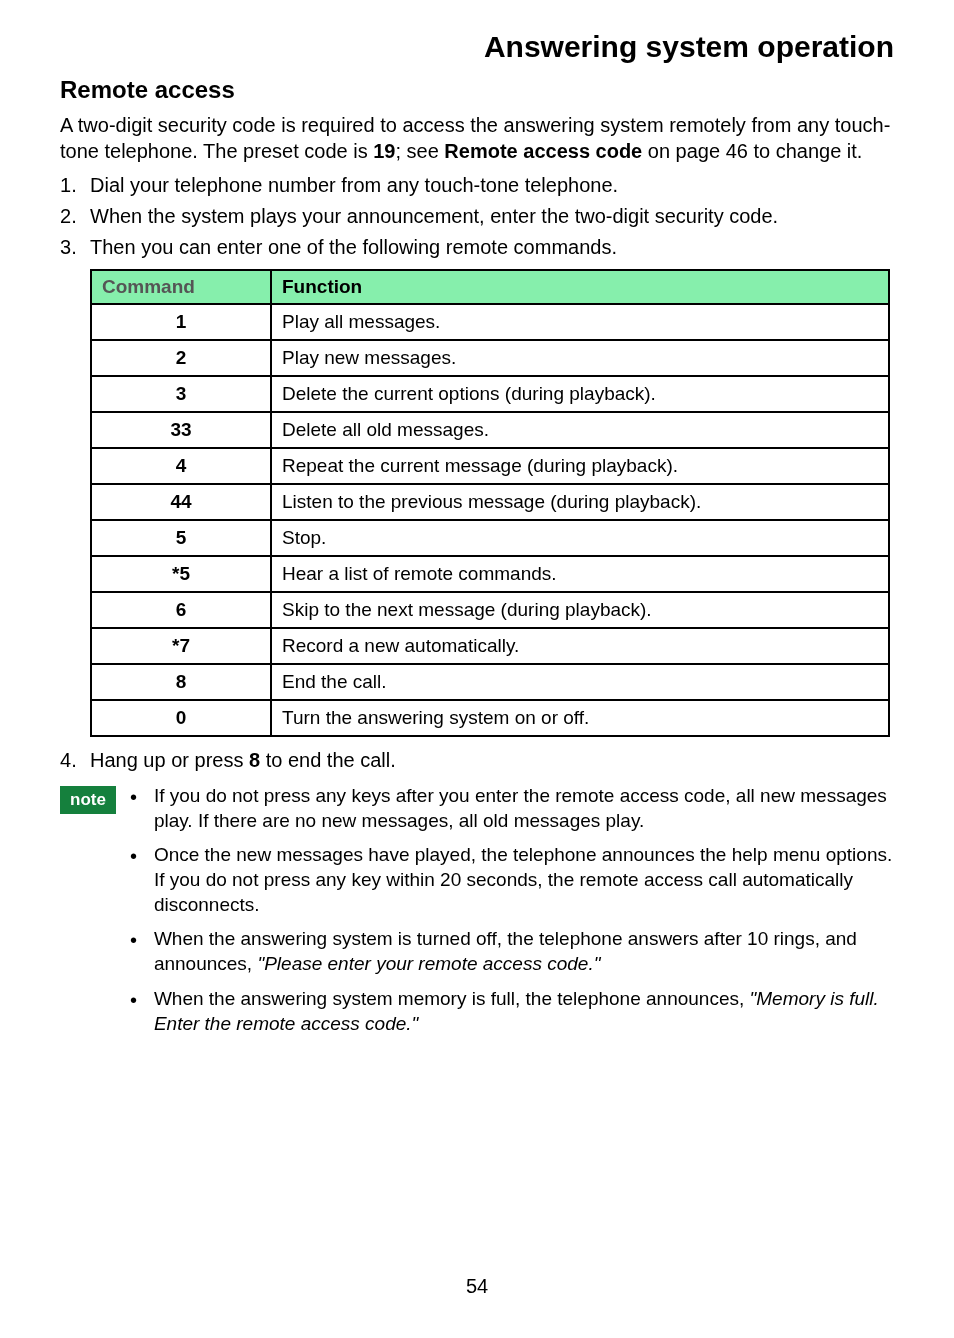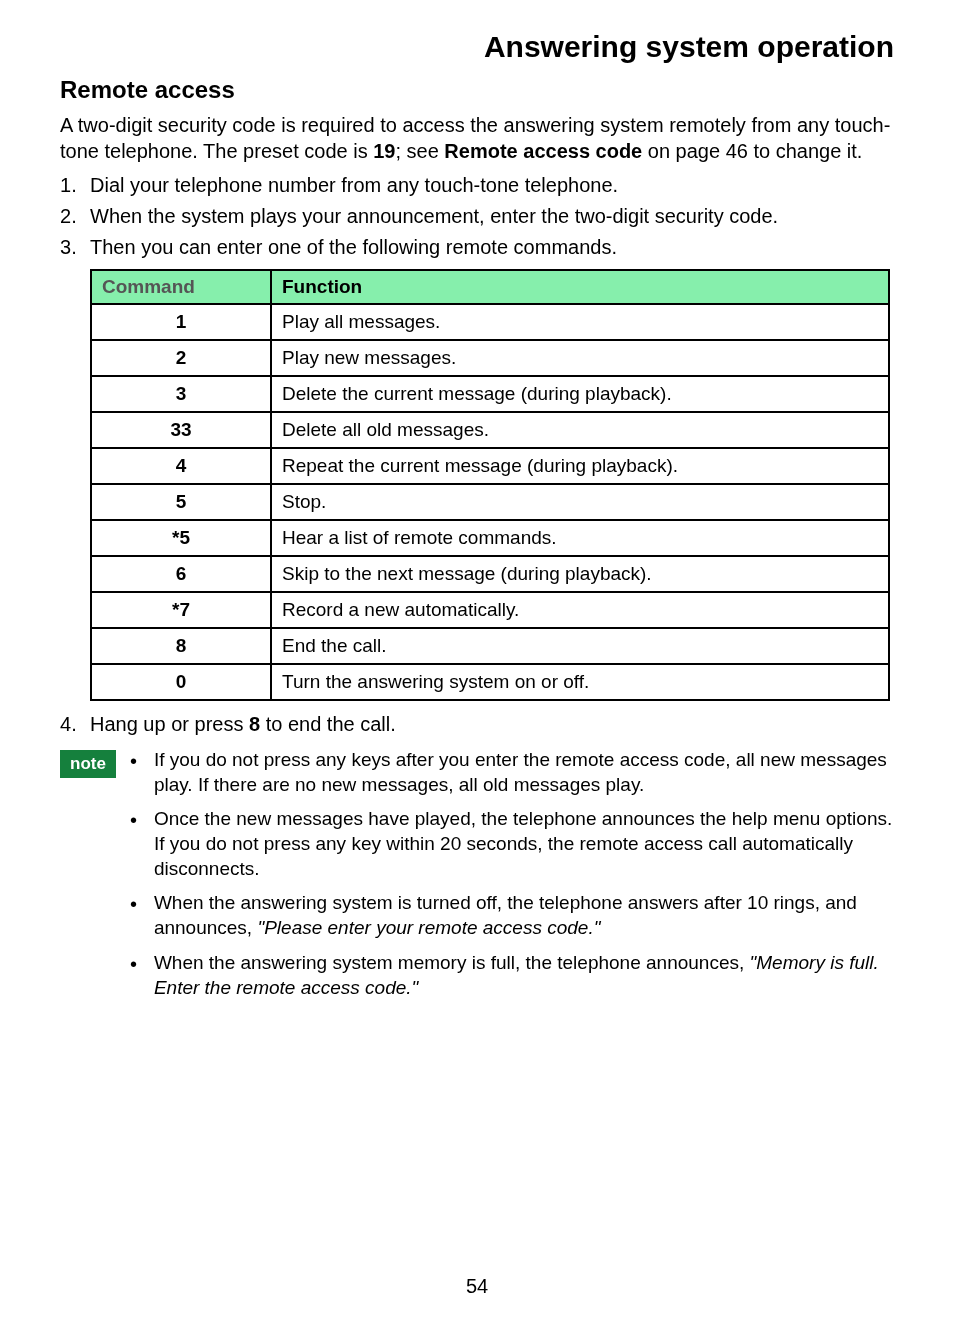--- a/index.html
+++ b/index.html
@@ -151,29 +151,33 @@
     <tr>
         <td>1</td>
         <td>Play all messages.</td>
       </tr>
     <tr>
         <td>2</td>
         <td>Play new messages.</td>
       </tr>
     <tr>
         <td>3</td>
-        <td>Delete the current message (during playback).</td>
+        <td>Delete the current options (during playback).</td>
       </tr>
     <tr>
         <td>33</td>
         <td>Delete all old messages.</td>
       </tr>
     <tr>
         <td>4</td>
         <td>Repeat the current message (during playback).</td>
+      </tr>
+    <tr>
+        <td>44</td>
+        <td>Listen to the previous message (during playback).</td>
       </tr>
     <tr>
         <td>5</td>
         <td>Stop.</td>
       </tr>
     <tr>
         <td>*5</td>
         <td>Hear a list of remote commands.</td>
       </tr>
     <tr>

